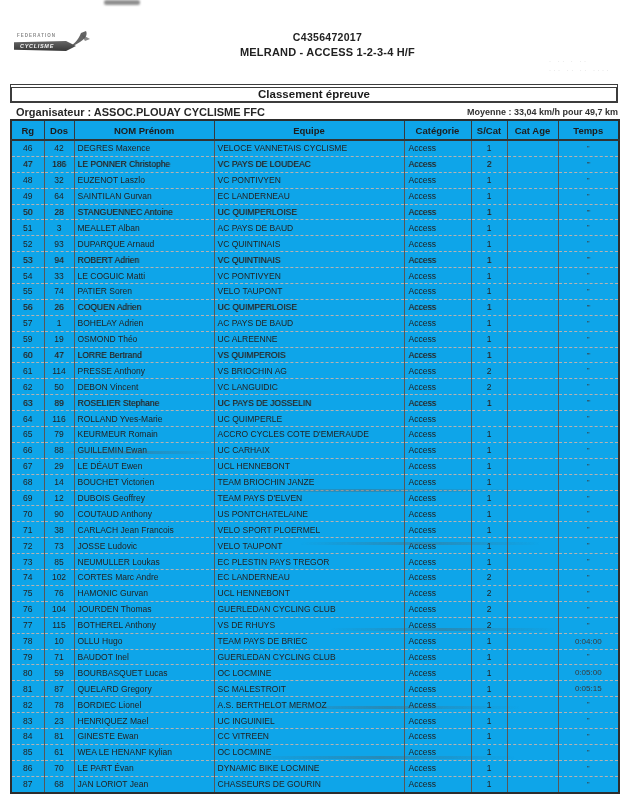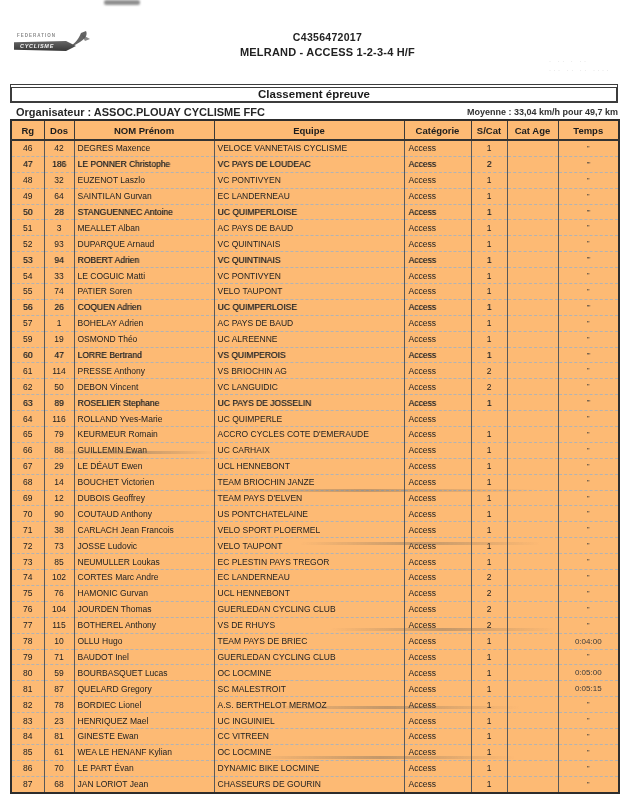--- a/index.html
+++ b/index.html
@@ -35,21 +35,21 @@
   .banner { position:absolute; left:10px; top:84px; width:608px; height:19px; box-sizing:border-box;
     border:2px solid #3c3c3c; border-top:4px double #3c3c3c; background:#fff;
     text-align:center; font-weight:bold; font-size:11.5px; line-height:13px; color:#1b1b1b; }
 
   .org-line { position:absolute; left:16px; top:106px; font-size:11px; font-weight:bold; color:#272727; }
   .avg-line { position:absolute; right:7px; top:107px; font-size:9px; font-weight:bold; color:#333;
     filter:blur(.25px); }
 
   
   table.results { position:absolute; left:10px; top:119px; width:608px;
-    border-collapse:collapse; table-layout:fixed; border:2px solid #2d2d2d; background:#fdba74;padding-left:32px; }
+    border-collapse:collapse; table-layout:fixed; border:2px solid #2d2d2d; background:#0ea5e9;padding-left:32px; }
   col.c0{width:33px} col.c1{width:30px} col.c2{width:140px} col.c3{width:190px}
   col.c4{width:67px} col.c5{width:36px} col.c6{width:51px} col.c7{width:61px}
   .results th { border:1px solid #3a3a3a; border-bottom:2px solid #333;
     font-size:9.5px; font-weight:bold; height:18px; padding:0; color:#1d1d1d; }
   .results td { border-left:1px solid #585858; border-top:1px dashed #b3b3b3;
     font-size:8.5px; height:14.9px; padding:0 2px; overflow:hidden; white-space:nowrap; color:#222; }
   .results td.c0, .results td.c1 { text-align:center; }
   .results td.c2, .results td.c3 { text-align:left; padding-left:3px; }
   .results td.c4 { text-align:left; padding-left:4px; }
   .results td.c5, .results td.c6, .results td.c7 { text-align:center; }

